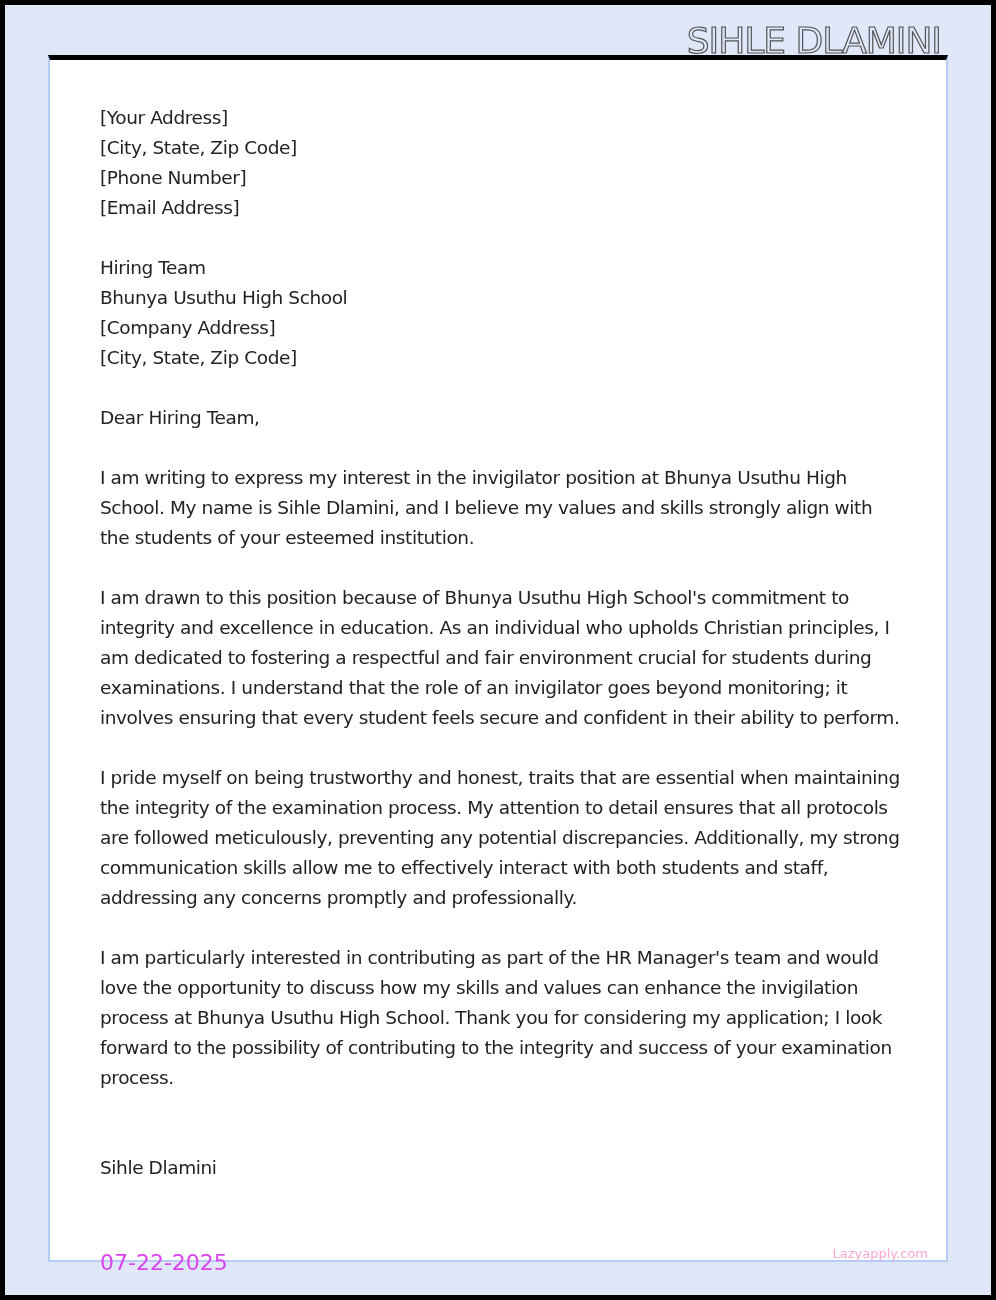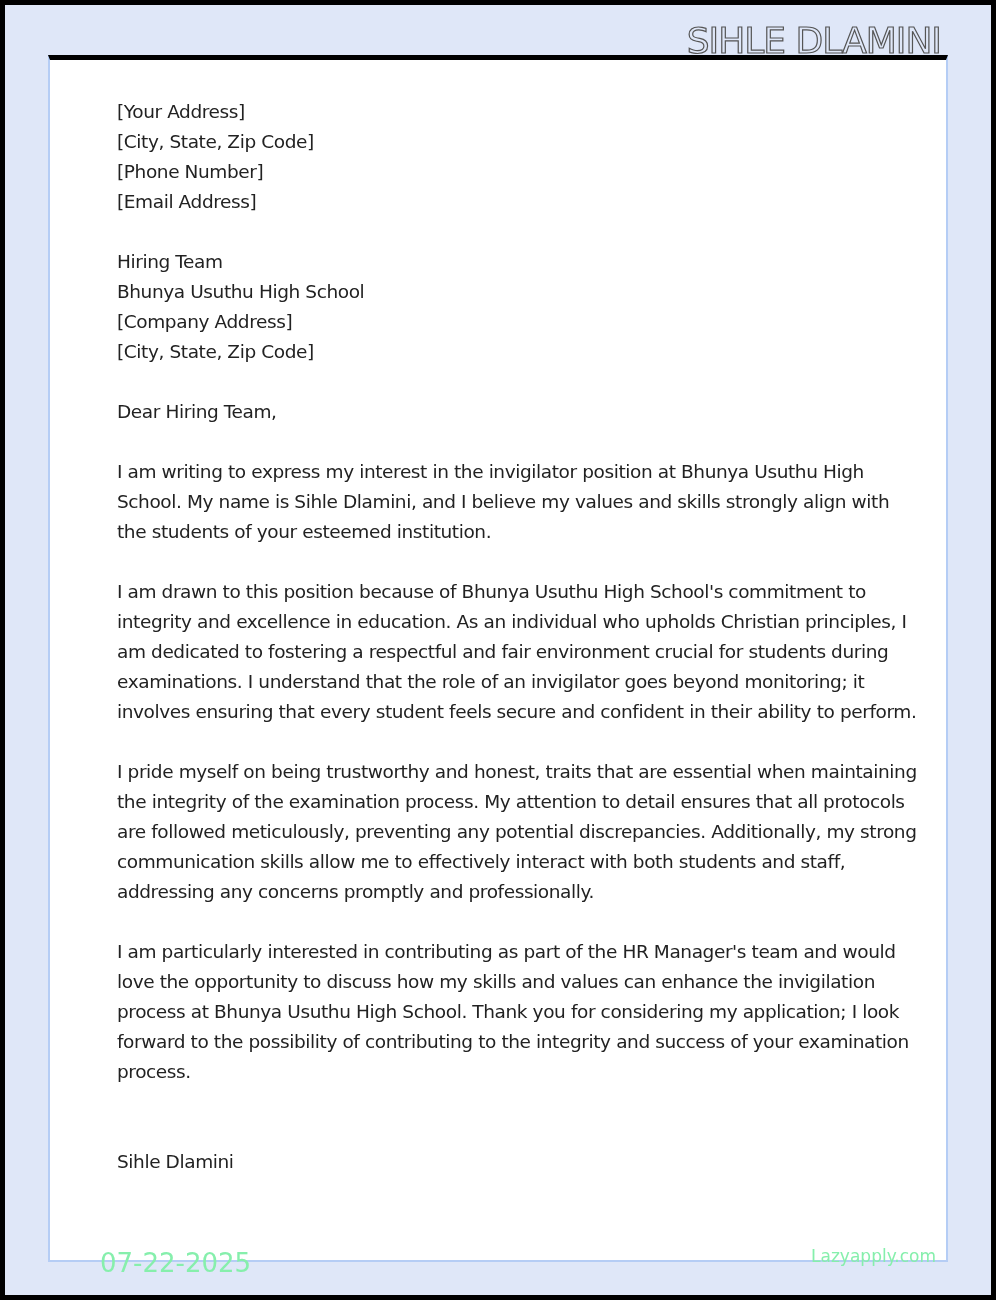--- a/index.html
+++ b/index.html
@@ -32,42 +32,41 @@
       left: 48px; top: 55px;
       width: 900px; height: 1207px;
       background: #fff;
       border-top: 5px solid #000;
       border-left: 2px solid #b5cdf5;
       border-right: 2px solid #b5cdf5;
       border-bottom: 2px solid #b5cdf5;
     }
     .content {
       position: absolute;
-      left: 100px; top: 97px;
+      left: 100px; top: 103px;
       width: 800px;
       font-size: 18.5px;
       line-height: 30px;
       color: #222;
       letter-spacing: -0.4px;
-      margin-left: 17px;
     }
     .content p { margin: 0; }
     .gap { height: 30px; }
     .date {
       position: absolute;
       left: 100px; top: 1248px;
-      font-size: 26px;
-      color: #86efac;
+      font-size: 22px;
+      color: #d946ef;
       line-height: 30px;
     }
     .watermark {
       position: absolute;
-      right: 60px; top: 1246px;
-      font-size: 17px;
-      color: #86efac;
+      right: 68px; top: 1246px;
+      font-size: 13px;
+      color: #f9a8d4;
     }
   </style>
 </head>
 <body>
 
 <div class="frame">
   <div class="name-title">SIHLE DLAMINI</div>
 </div>
 
 <div class="paper"></div>

